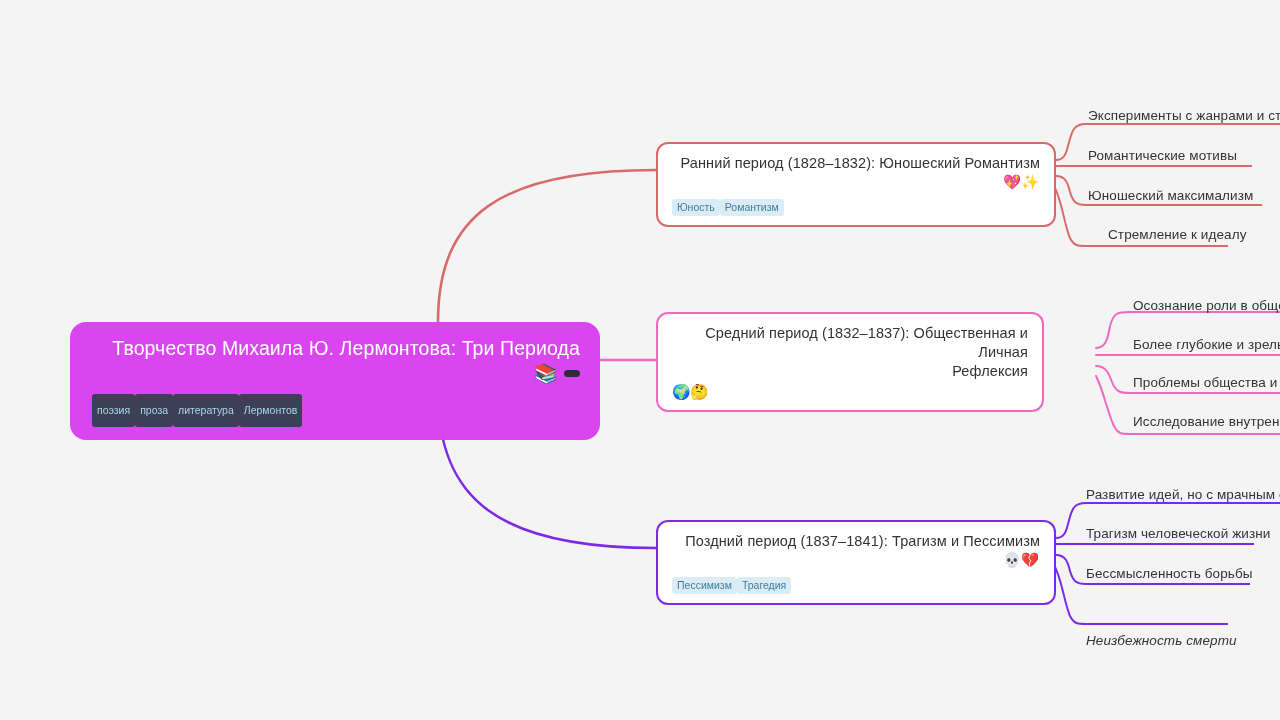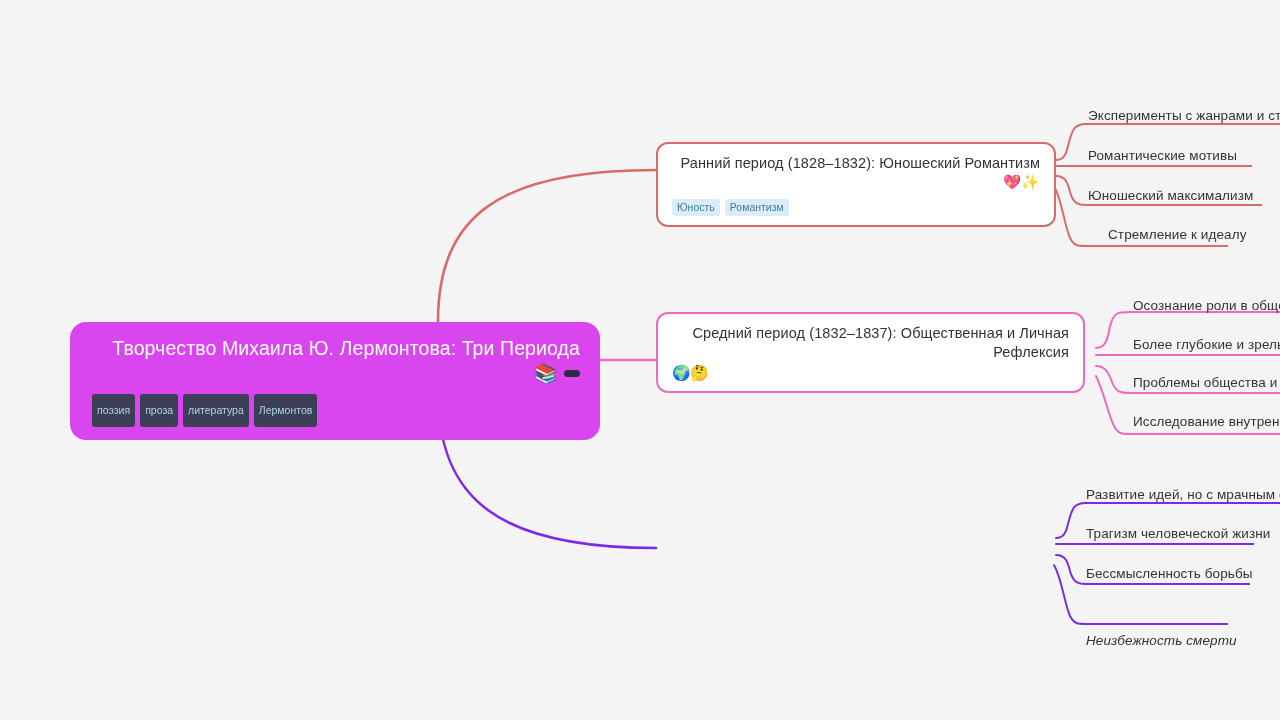--- a/index.html
+++ b/index.html
@@ -55,21 +55,20 @@
   }
   .emoji-row {
     margin-top: 3px;
     font-family: "DejaVu Sans", sans-serif;
     font-size: 15px;
     line-height: 17px;
   }
   .tags {
     margin-top: 7px;
     display: flex;
-    gap: 5px;
     flex-wrap: wrap;
   }
   .tag {
     background: #dcecf5;
     color: #3b7fa3;
     font-size: 10.5px;
     line-height: 13px;
     padding: 2px 5px 2px 5px;
     border-radius: 3px;
     white-space: nowrap;
@@ -107,21 +106,21 @@
     background: #2b2d3d;
     border-radius: 4px;
     vertical-align: middle;
     margin-left: 6px;
     position: relative;
     top: -1px;
   }
 
   
   #branch-0 { left: 656px; top: 142px;  width: 400px; }
-  #branch-1 { left: 656px; top: 312px;  width: 429px; border-color: #f069c0; }
+  #branch-1 { left: 656px; top: 312px;  width: 388px; border-color: #f069c0; }
   #branch-2 { left: 656px; top: 520px;  width: 400px; border-color: #7c2ae8; }
 
   
   .leaf {
     position: absolute;
     font-size: 13.5px;
     line-height: 17px;
     color: #333333;
     white-space: nowrap;
     letter-spacing: 0.1px;
@@ -188,20 +187,27 @@
       <span class="tag">Романтизм</span>
     </div>
   </div>
 
   <div class="node" id="branch-1">
     <div class="node-title">Средний период (1832–1837): Общественная и Личная
 Рефлексия</div>
     <div class="emoji-row">🌍🤔</div>
   </div>
 
+  <div class="node" id="branch-2">
+    <div class="node-title"><span>Поздний период (1837–1841): Трагизм и Пессимизм </span><span class="emoji">💀💔</span></div>
+    <div class="tags">
+      <span class="tag">Пессимизм</span>
+      <span class="tag">Трагедия</span>
+    </div>
+  </div>
 
   <div class="leaf" style="left:1088px; top:107px;">Эксперименты с жанрами и стилями</div>
   <div class="leaf" style="left:1088px; top:147px;">Романтические мотивы</div>
   <div class="leaf" style="left:1088px; top:187px;">Юношеский максимализм</div>
   <div class="leaf" style="left:1108px; top:226px;">Стремление к идеалу</div>
 
   <div class="leaf" style="left:1133px; top:297px;">Осознание роли в обществе</div>
   <div class="leaf" style="left:1133px; top:336px;">Более глубокие и зрелые темы</div>
   <div class="leaf" style="left:1133px; top:374px;">Проблемы общества и личности</div>
   <div class="leaf" style="left:1133px; top:413px;">Исследование внутреннего мира</div>

